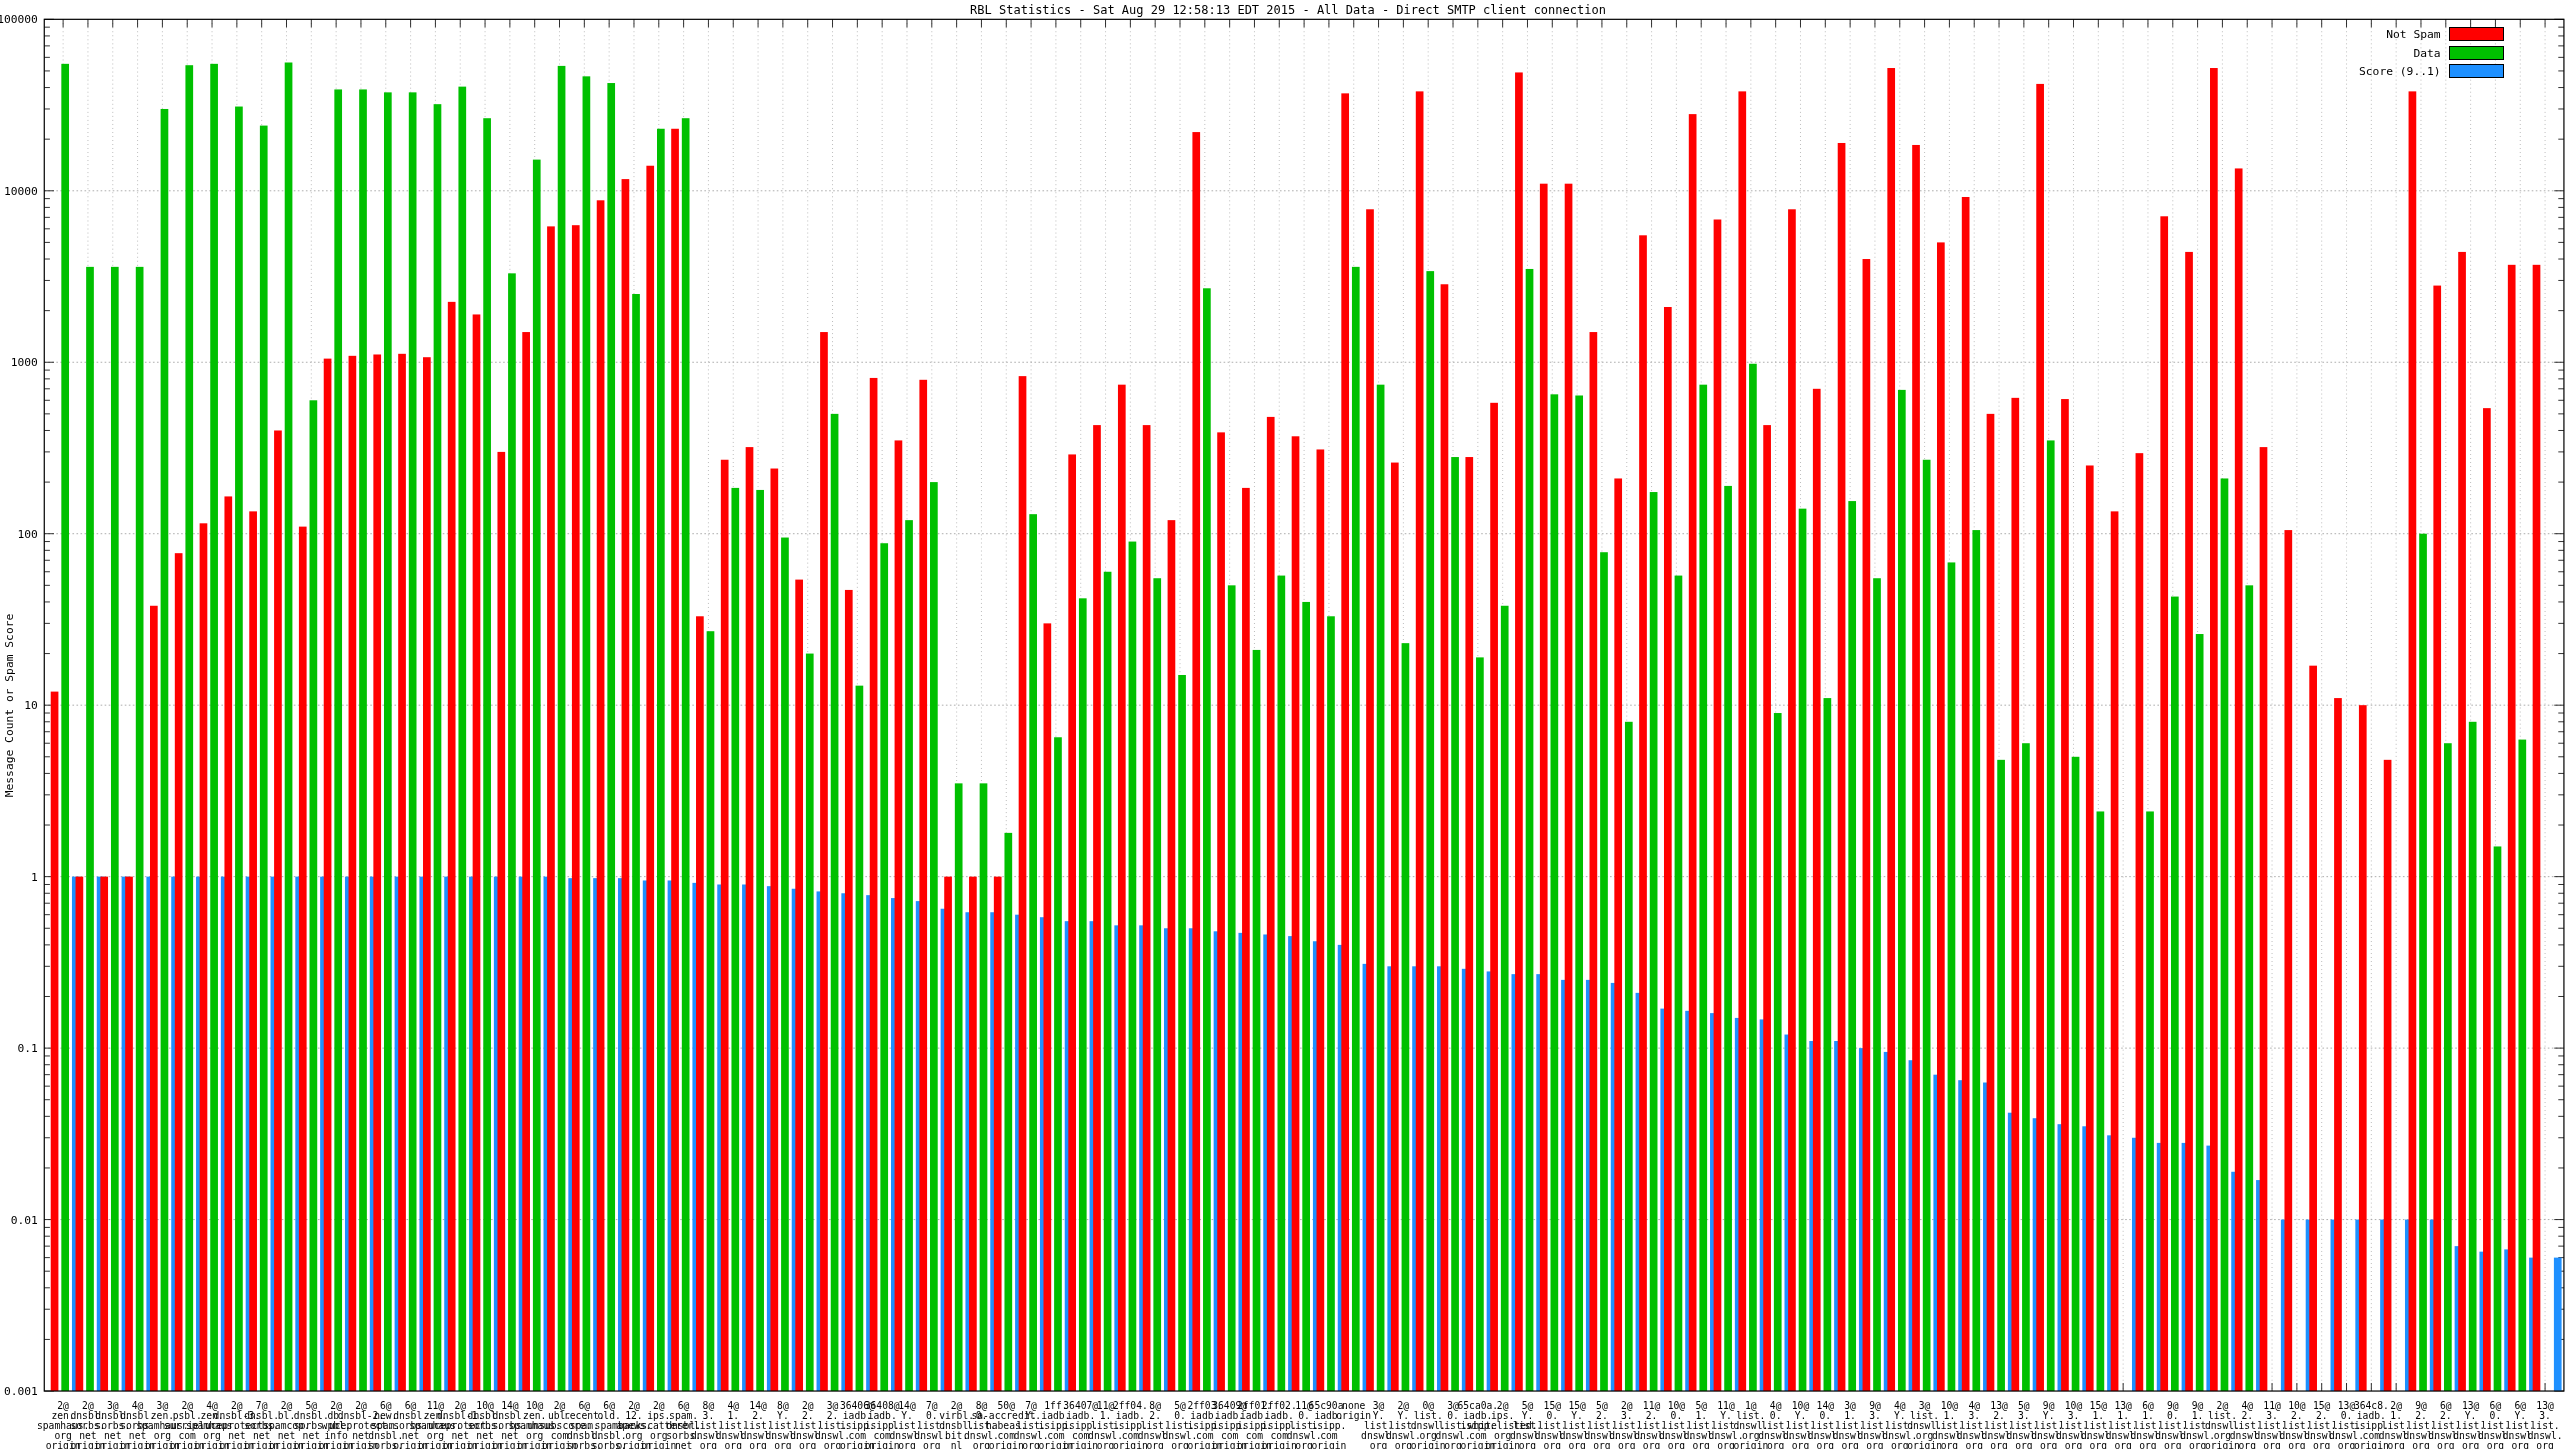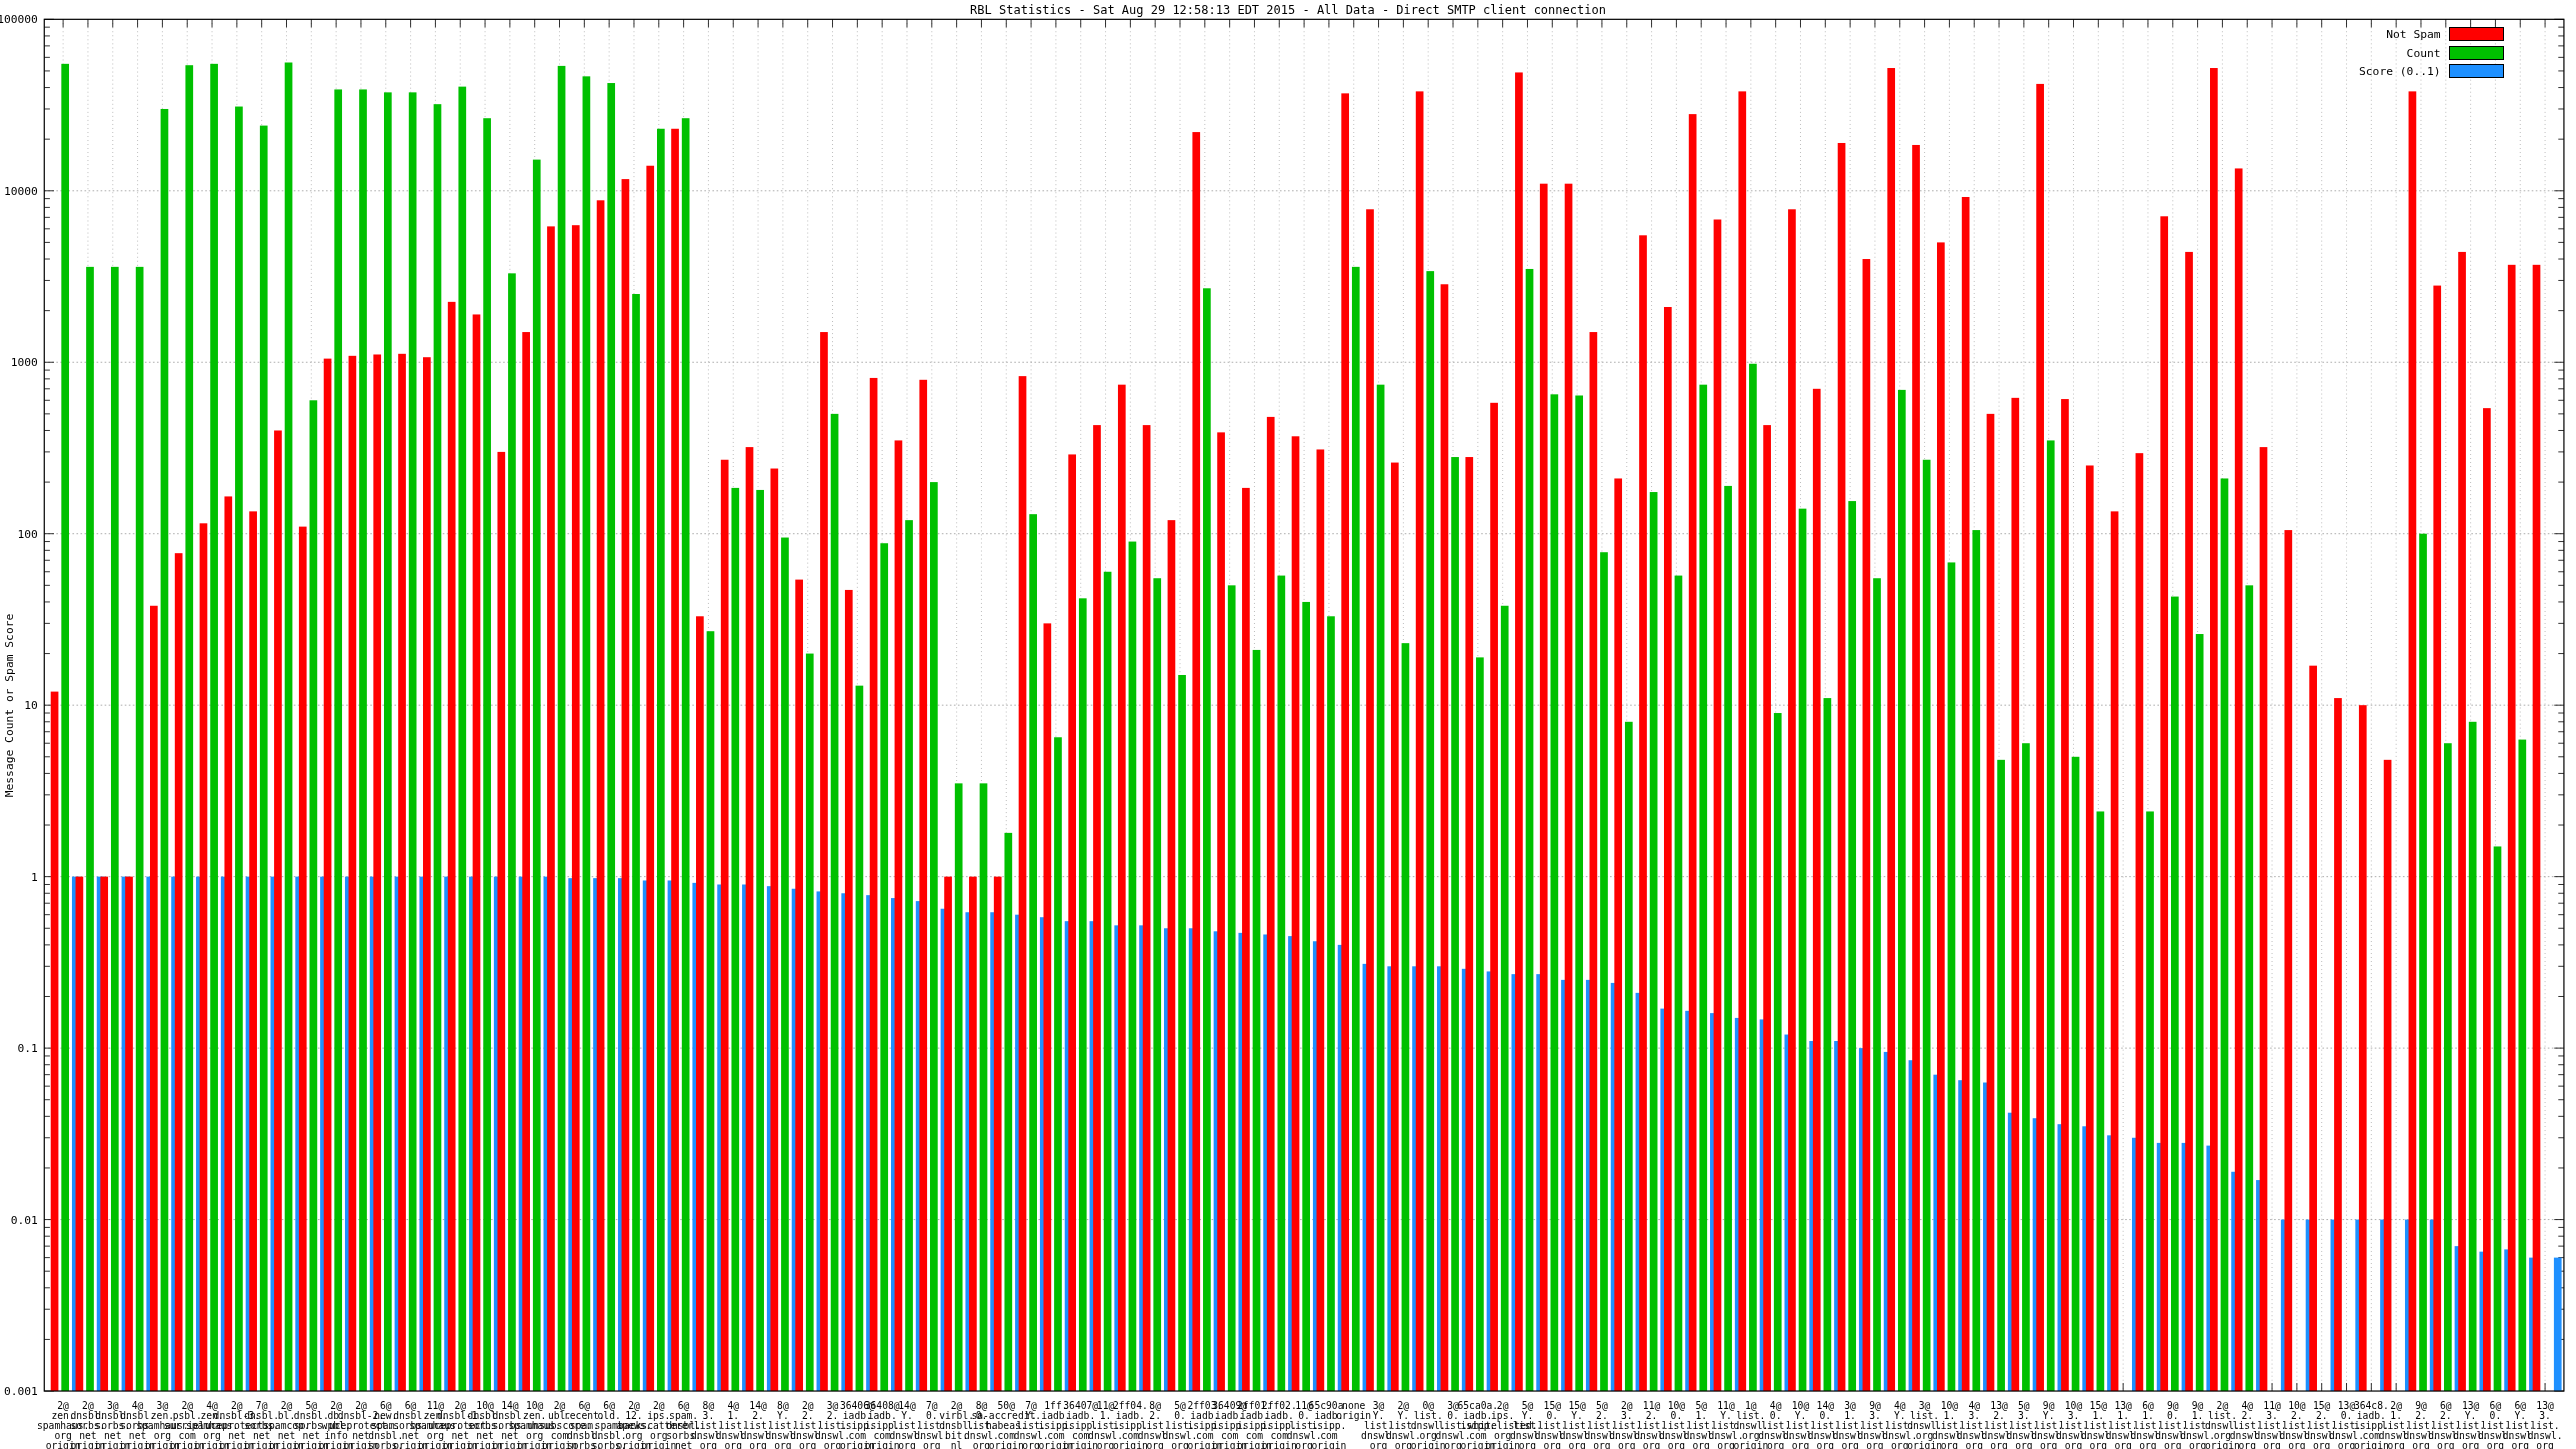--- a/index.html
+++ b/index.html
@@ -882,22 +882,22 @@
       <text x="3161.5841584158416" y="1750" text-anchor="middle" font-size="12px" font-family="&quot;DejaVu Sans Mono&quot;,&quot;Liberation Mono&quot;,monospace"><tspan x="3161.5841584158416" y="1750">13@</tspan><tspan x="3161.5841584158416" y="1762.5">3.</tspan><tspan x="3161.5841584158416" y="1775">list.</tspan><tspan x="3161.5841584158416" y="1787.5">dnswl.</tspan><tspan x="3161.5841584158416" y="1800">org</tspan><tspan x="3161.5841584158416" y="1812.5">origin</tspan></text>
     </svg>
   <div id="title">RBL Statistics - Sat Aug 29 12:58:13 EDT 2015 - All Data - Direct SMTP client connection</div>
   <div id="ylab">Message Count or Spam Score</div>
   <div id="legend">
     <div class="lrow">
       <span class="ltext">Not Spam</span>
       <span class="lswatch" style="background:#ff0000"></span>
     </div>
     <div class="lrow">
-      <span class="ltext">Count</span>
+      <span class="ltext">Data</span>
       <span class="lswatch" style="background:#00c000"></span>
     </div>
     <div class="lrow">
-      <span class="ltext">Score (0..1)</span>
+      <span class="ltext">Score (9..1)</span>
       <span class="lswatch" style="background:#1e90ff"></span>
     </div>
   </div>
 </div>
 
 
 </body></html>

